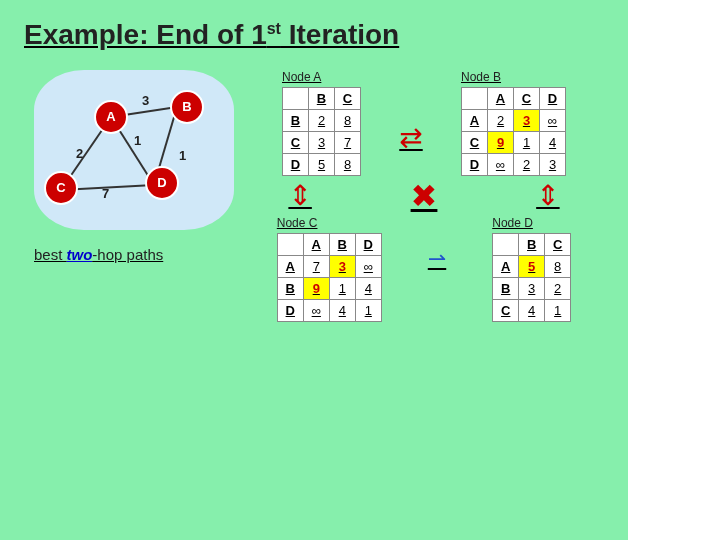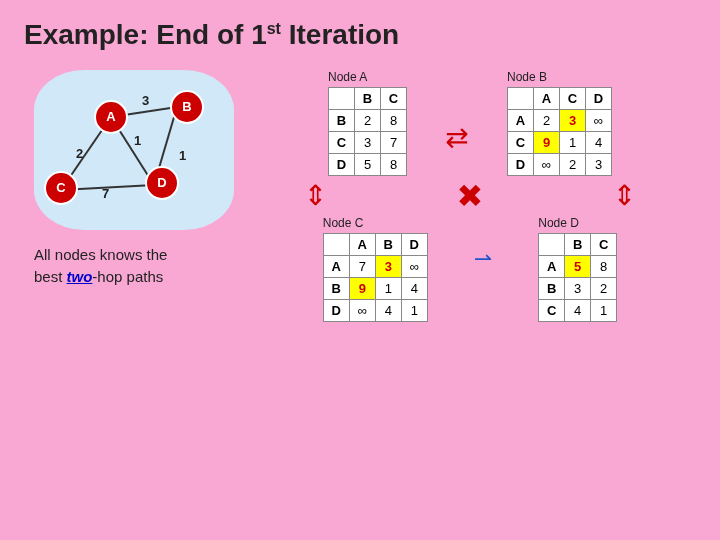--- a/index.html
+++ b/index.html
@@ -5,25 +5,26 @@
     * { box-sizing: border-box; margin: 0; padding: 0; }
     body {
       width: 720px;
       height: 540px;
       background: #fff;
       font-family: Arial, sans-serif;
       overflow: hidden;
     }
 
     .slide {
-      width: 720px;
+      width: 628px;
       height: 540px;
-      background: #f9a8d4;
+      background: #86efac;
       padding: 18px 24px 14px 24px;
       position: relative;
+      text-decoration: underline;
     }
 
     .title {
       font-size: 28px;
       font-weight: bold;
       color: #222;
       margin-bottom: 18px;
       line-height: 1.2;
     }
     .title sup {
@@ -238,21 +239,20 @@
           <text x="145" y="90" font-size="13" font-weight="bold" fill="#222">1</text>
         </svg>
 
         <div class="node node-a">A</div>
         <div class="node node-b">B</div>
         <div class="node node-c">C</div>
         <div class="node node-d">D</div>
       </div>
 
       <div class="bottom-text">
-        <div>All nodes knows the</div>
         <div>
           <span>best </span><span class="two">two</span><span>-hop paths</span>
         </div>
       </div>
     </div>
 
     <div class="right-side">
 
       <div class="tables-top">
 

